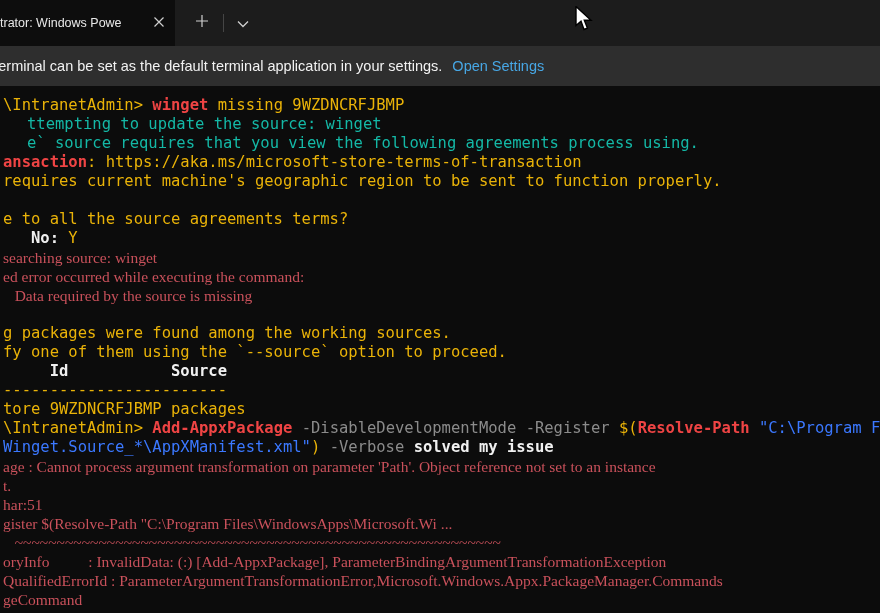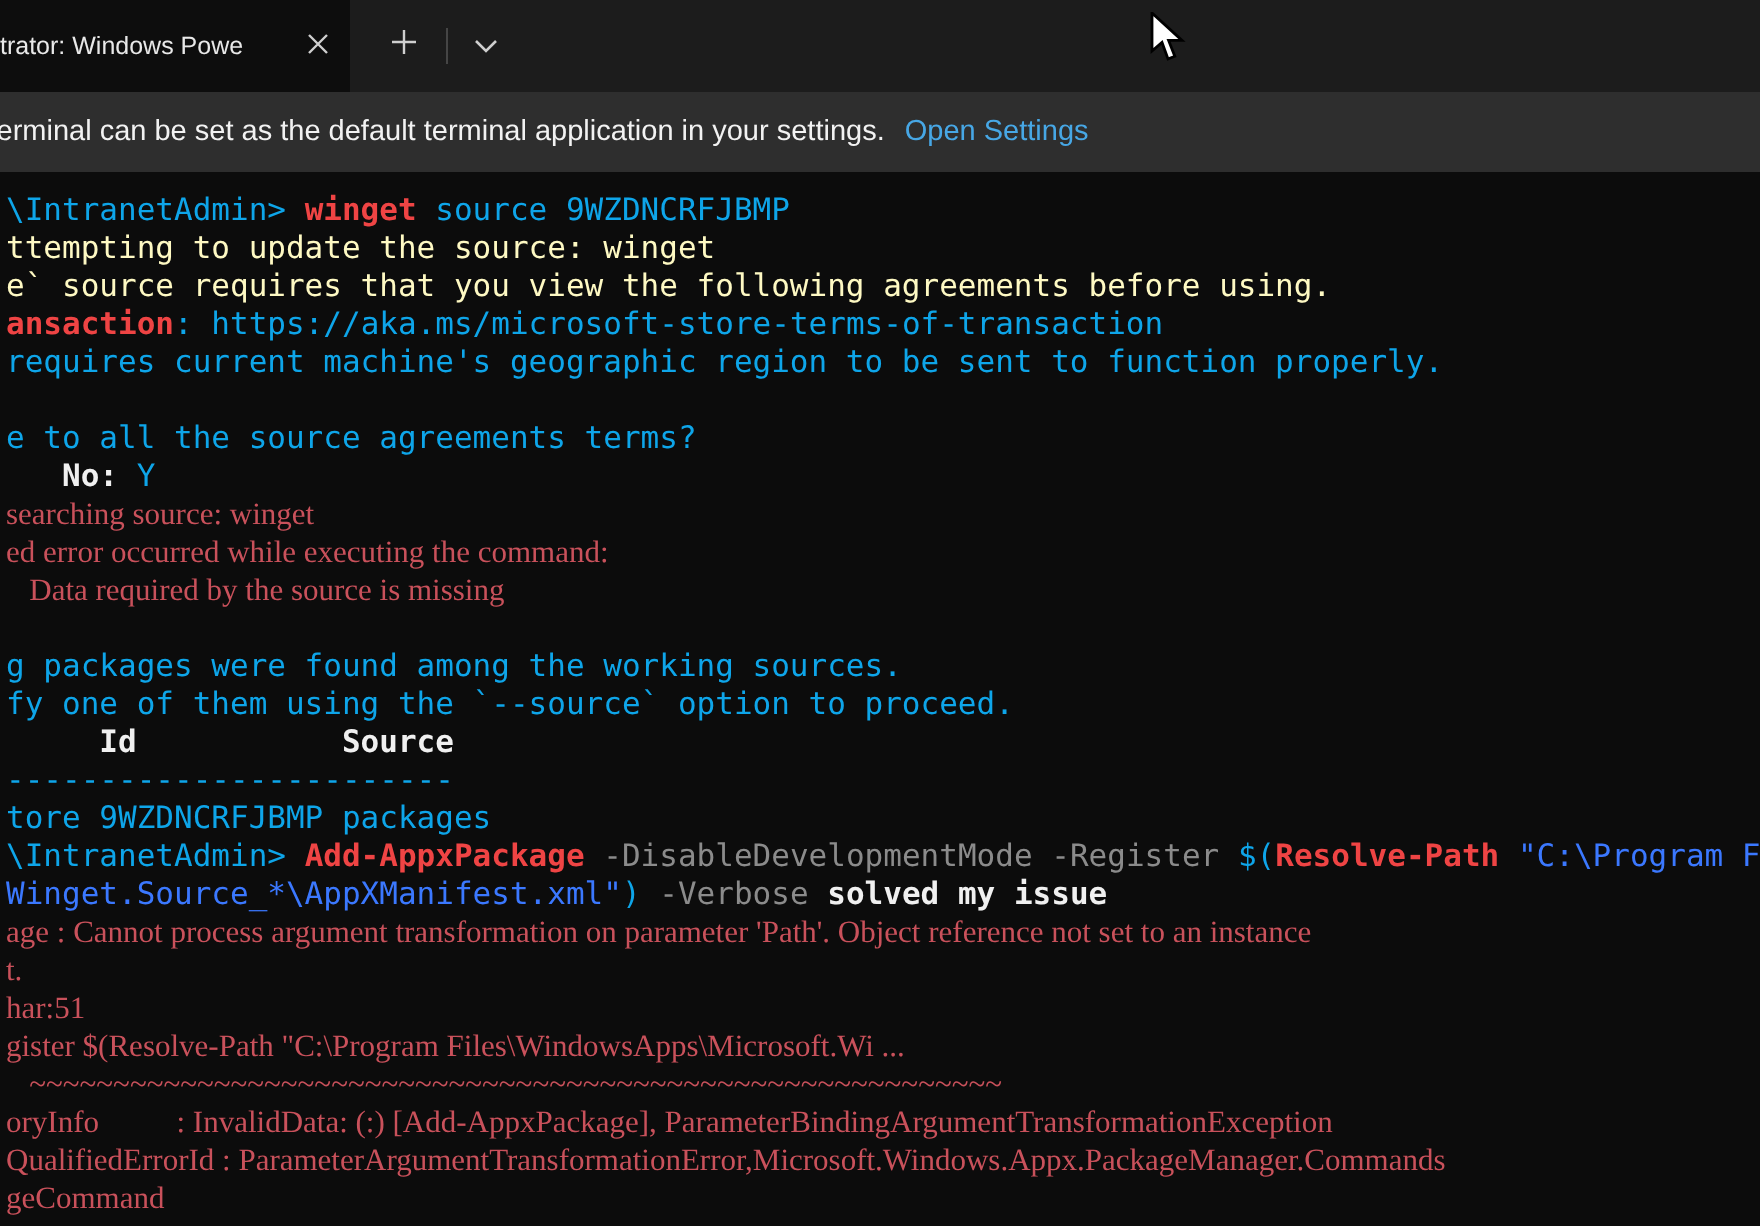--- a/index.html
+++ b/index.html
@@ -38,23 +38,23 @@
   }
   .notify-msg{margin-left:-9px;white-space:nowrap;}
   .notify-link{color:#47a7e5;margin-left:10px;cursor:pointer;white-space:nowrap;}
   
   .term{
     padding:10px 0 0 3px;
     font-family:"DejaVu Sans Mono","Liberation Mono",monospace;
     font-size:15.5px;line-height:19px;
   }
   .tline{white-space:pre;height:19px;overflow:hidden;}
-  .c-gray{color:#0ea5e9;margin-top:28px;}
+  .c-gray{color:#eab308;margin-top:28px;}
   .c-whiteb{color:#f0f0f0;font-weight:bold;}
-  .c-yellow{color:#fef9c3;}
+  .c-yellow{color:#14b8a6;margin-left:24px;}
   .c-yellowb{color:#ef4444;font-weight:bold;}
   .c-red{color:#c9515b;font-family:Liberation Serif, serif;}
   .c-blue{color:#3b78ff;}
   .c-dgray{color:#8b8b8b;}
   
   .cursor{position:absolute;left:574px;top:6px;pointer-events:none;}
 </style>
 </head>
 <body>
 
@@ -85,23 +85,23 @@
     </span>
   </div>
 </div>
 
 <div class="notify">
   <span class="notify-msg">Terminal can be set as the default terminal application in your settings.</span>
   <span class="notify-link">Open Settings</span>
 </div>
 
 <div class="term">
-    <div class="tline"><span class="c-gray">\IntranetAdmin&gt; </span><span class="c-yellowb">winget</span><span class="c-gray"> source 9WZDNCRFJBMP</span></div>
+    <div class="tline"><span class="c-gray">\IntranetAdmin&gt; </span><span class="c-yellowb">winget</span><span class="c-gray"> missing 9WZDNCRFJBMP</span></div>
     <div class="tline"><span class="c-yellow">ttempting to update the source: winget</span></div>
-    <div class="tline"><span class="c-yellow">e` source requires that you view the following agreements before using.</span></div>
+    <div class="tline"><span class="c-yellow">e` source requires that you view the following agreements process using.</span></div>
     <div class="tline"><span class="c-yellowb">ansaction</span><span class="c-gray">: https://aka.ms/microsoft-store-terms-of-transaction</span></div>
     <div class="tline"><span class="c-gray">requires current machine's geographic region to be sent to function properly.</span></div>
     <div class="tline">&nbsp;</div>
     <div class="tline"><span class="c-gray">e to all the source agreements terms?</span></div>
     <div class="tline"><span class="c-gray">   </span><span class="c-whiteb">No:</span><span class="c-gray"> Y</span></div>
     <div class="tline"><span class="c-red">searching source: winget</span></div>
     <div class="tline"><span class="c-red">ed error occurred while executing the command:</span></div>
     <div class="tline"><span class="c-red">   Data required by the source is missing</span></div>
     <div class="tline">&nbsp;</div>
     <div class="tline"><span class="c-gray">g packages were found among the working sources.</span></div>

